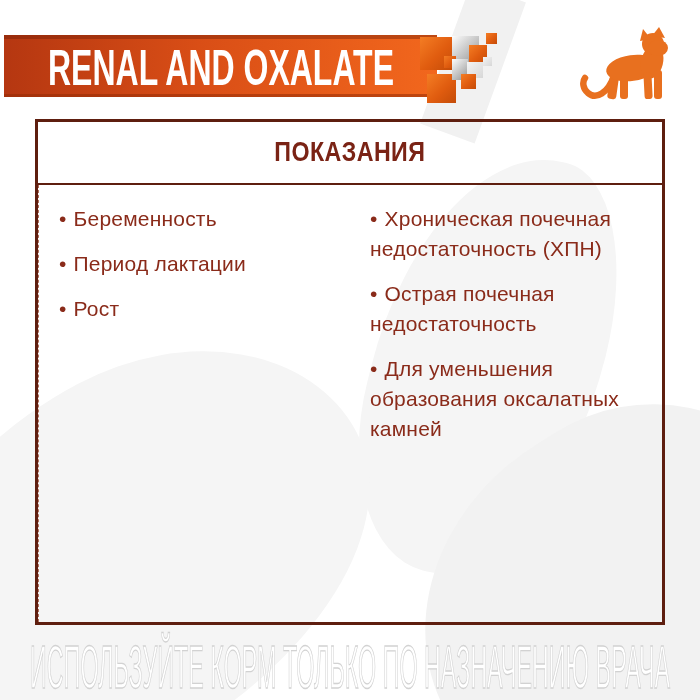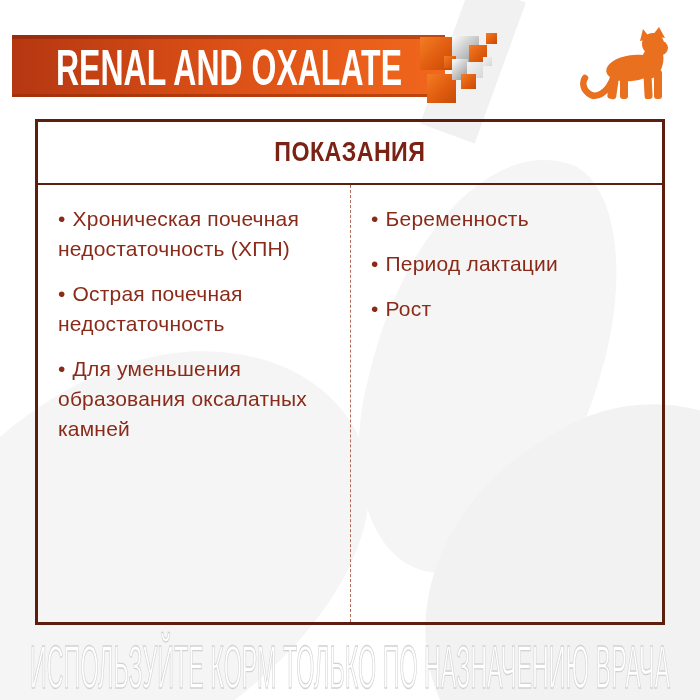--- a/index.html
+++ b/index.html
@@ -21,21 +21,21 @@
   .wm-petal-left{
     left:-130px;top:380px;width:520px;height:360px;background:#f5f5f5;
     border-radius:57% 43% 62% 38%/55% 48% 52% 45%;transform:rotate(-28deg);
   }
   .wm-petal-bottom{
     left:420px;top:420px;width:420px;height:380px;background:#f2f2f2;
     border-radius:55% 45% 60% 40%/52% 48% 58% 42%;transform:rotate(-32deg);
   }
   
   .banner{
-    position:absolute;left:12px;top:35px;width:433px;height:62px;z-index:2;
+    position:absolute;left:4px;top:35px;width:433px;height:62px;z-index:2;
     background:linear-gradient(90deg,#b53711 0%,#d94e16 45%,#f2671d 100%);
     box-shadow:inset 0 4px 0 rgba(110,28,4,0.40), inset 0 -3px 0 rgba(148,44,6,0.55);
   }
   .banner svg{display:block;}
   
   .sq{position:absolute;z-index:2;}
   .sq-o{background:linear-gradient(135deg,#f47d24 0%,#e05c0f 55%,#c44c08 100%);}
   .sq-g{background:linear-gradient(135deg,#fdfdfd 0%,#bdbdbd 60%,#8f8f8f 100%);}
   .sq-l{background:linear-gradient(135deg,#f4f4f4 0%,#d7d7d7 100%);}
   
@@ -115,28 +115,28 @@
   </g>
 </svg>
 
 <div class="info-table">
   <div class="thead">
     <div class="th">
       <span class="cond">ПОКАЗАНИЯ</span>
     </div>
   </div>
   <div class="tbody">
+    <div class="col col-right">
+      <p class="item"><span class="bullet">•</span><span>Беременность</span></p>
+      <p class="item"><span class="bullet">•</span><span>Период лактации</span></p>
+      <p class="item"><span class="bullet">•</span><span>Рост</span></p>
+    </div>
     <div class="col col-left">
       <p class="item"><span class="bullet">•</span><span>Хроническая почечная недостаточность (ХПН)</span></p>
       <p class="item"><span class="bullet">•</span><span>Острая почечная недостаточность</span></p>
       <p class="item"><span class="bullet">•</span><span>Для уменьшения образования оксалатных камней</span></p>
-    </div>
-    <div class="col col-right">
-      <p class="item"><span class="bullet">•</span><span>Беременность</span></p>
-      <p class="item"><span class="bullet">•</span><span>Период лактации</span></p>
-      <p class="item"><span class="bullet">•</span><span>Рост</span></p>
     </div>
   </div>
 </div>
 
 <svg class="caption" width="700" height="72" viewBox="0 0 700 72">
   <text x="30" y="60" font-family="Liberation Sans, sans-serif" font-size="62" fill="#ffffff" stroke="#d2d2d2" stroke-width="1.3" textLength="640" lengthAdjust="spacingAndGlyphs">ИСПОЛЬЗУЙТЕ КОРМ ТОЛЬКО ПО НАЗНАЧЕНИЮ ВРАЧА</text>
 </svg>
 
 </body></html>

